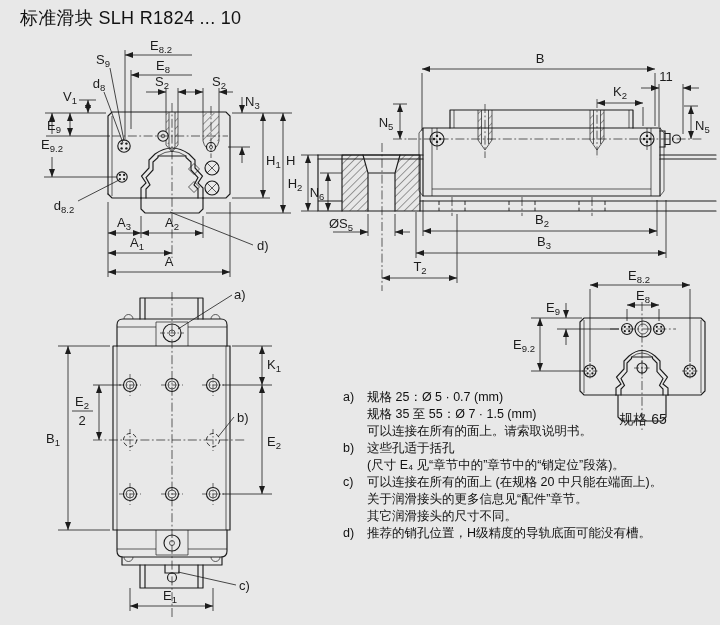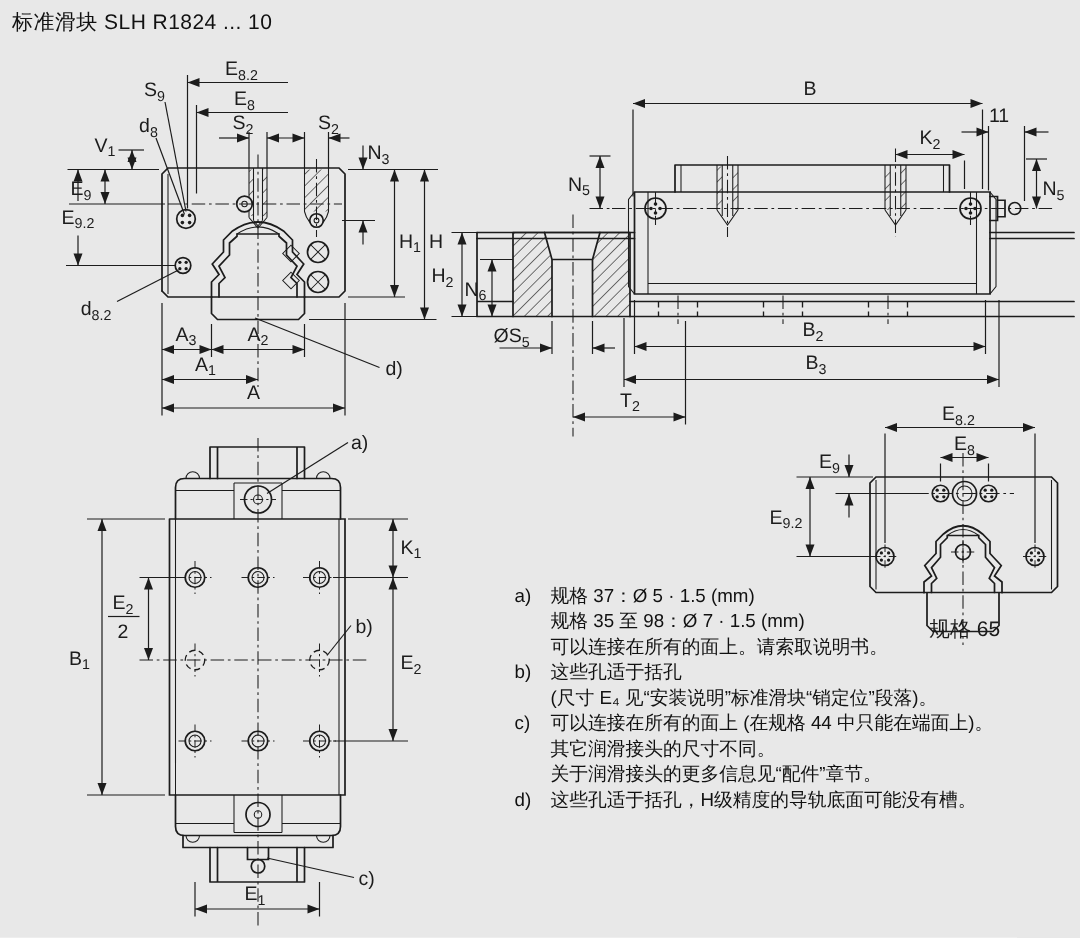--- a/index.html
+++ b/index.html
@@ -1,18 +1,18 @@
 <!DOCTYPE html>
 <html><head>
 <meta charset="utf-8">
 <style>
   html,body{margin:0;padding:0;}
   #page{position:relative;width:720px;height:625px;background:#e8e8e8;overflow:hidden;
         font-family:"Liberation Sans",sans-serif;color:#111;}
-  #title{position:absolute;left:8px;top:6px;font-size:14px;letter-spacing:.3px;}
+  #title{position:absolute;left:20px;top:6px;font-size:18px;letter-spacing:.3px;}
   svg{position:absolute;left:0;top:0;}
   svg text{font-family:"Liberation Sans",sans-serif;font-size:13px;fill:#1c1c1c;}
   .sb{font-size:9.5px;}
   .cjk{font-size:14px;}
   .ln{stroke:#1c1c1c;stroke-width:1.15;fill:none;stroke-linecap:round;}
   .tn{stroke:#1c1c1c;stroke-width:.7;fill:none;}
   .dim{stroke:#1c1c1c;stroke-width:.8;fill:none;}
   .cl{stroke:#1c1c1c;stroke-width:.7;fill:none;stroke-dasharray:9 2.5 1.8 2.5;}
   .hd{stroke:#1c1c1c;stroke-width:.9;fill:none;stroke-dasharray:4 2.6;}
   .ck{stroke:#1c1c1c;stroke-width:.65;fill:none;stroke-dasharray:5 2 1.5 2;}
@@ -387,40 +387,40 @@
       <line class="dim" x1="531" y1="371" x2="583" y2="371"></line>
 
       <text class="cjk" x="643" y="424" text-anchor="middle">规格 65</text>
     </g>
   </svg>
 
   <div id="notes">
     <div class="note">
       <span class="mk">a)</span>
       <div class="lines">
-        <div>规格 37：Ø 5 · 1.5 (mm)</div>
-        <div>规格 35 至 98：Ø 7 · 1.5 (mm)</div>
+        <div>规格 25：Ø 5 · 0.7 (mm)</div>
+        <div>规格 35 至 55：Ø 7 · 1.5 (mm)</div>
         <div>可以连接在所有的面上。请索取说明书。</div>
       </div>
     </div>
     <div class="note">
       <span class="mk">b)</span>
       <div class="lines">
         <div>这些孔适于括孔</div>
-        <div>(尺寸 E₄ 见“安装说明”标准滑块“销定位”段落)。</div>
+        <div>(尺寸 E₄ 见“章节中的”章节中的“销定位”段落)。</div>
       </div>
     </div>
     <div class="note">
       <span class="mk">c)</span>
       <div class="lines">
-        <div>可以连接在所有的面上 (在规格 44 中只能在端面上)。</div>
+        <div>可以连接在所有的面上 (在规格 20 中只能在端面上)。</div>
+        <div>关于润滑接头的更多信息见“配件”章节。</div>
         <div>其它润滑接头的尺寸不同。</div>
-        <div>关于润滑接头的更多信息见“配件”章节。</div>
       </div>
     </div>
     <div class="note">
       <span class="mk">d)</span>
       <div class="lines">
-        <div>这些孔适于括孔，H级精度的导轨底面可能没有槽。</div>
+        <div>推荐的销孔位置，H级精度的导轨底面可能没有槽。</div>
       </div>
     </div>
   </div>
 </div>
 
 </body></html>

